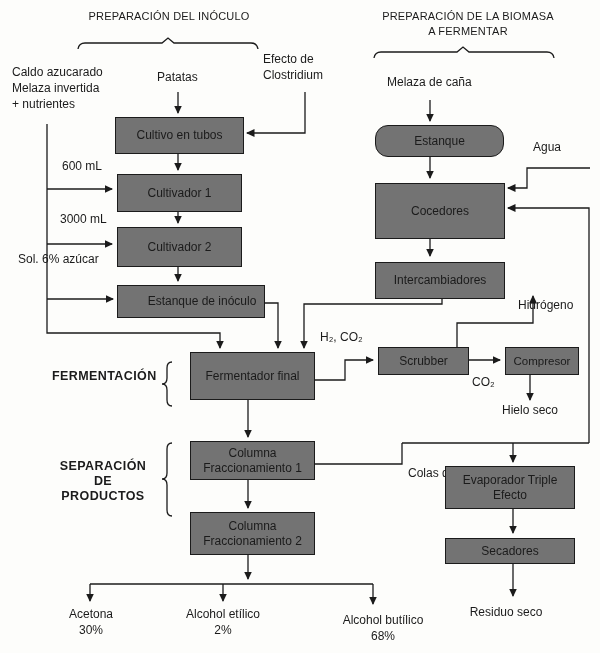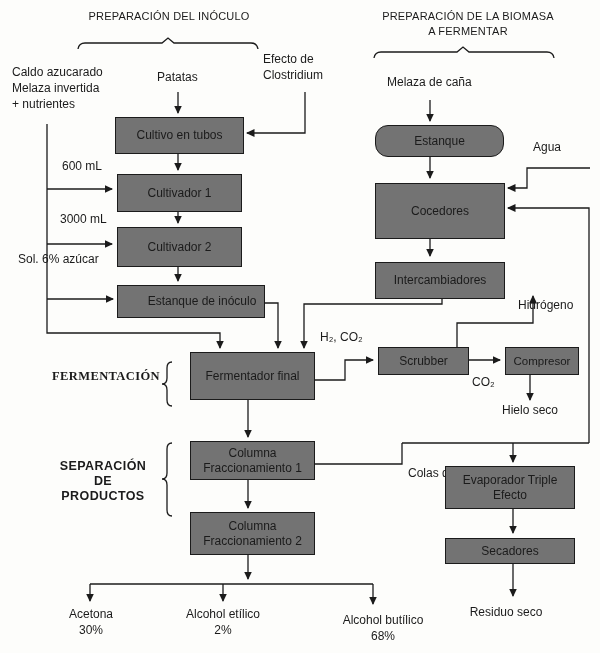--- a/index.html
+++ b/index.html
@@ -74,21 +74,21 @@
     <path marker-end="url(#ah)" d="M513,508 V533"></path>
     <path marker-end="url(#ah)" d="M513,563 V596"></path>
   </svg>
 
   <div class="hdr" style="left:169px;top:9px;">PREPARACIÓN DEL INÓCULO</div>
   <div class="hdr" style="left:468px;top:9px;">
     <span class="line-el">PREPARACIÓN DE LA BIOMASA</span>
     <span class="line-el">A FERMENTAR</span>
   </div>
 
-  <div class="section-lbl" style="left:52px;top:369px;font-family:Liberation Serif, serif;">FERMENTACIÓN</div>
+  <div class="section-lbl" style="left:52px;top:369px;">FERMENTACIÓN</div>
   <div class="section-lbl center" style="left:103px;top:459px;">
     <span class="line-el">SEPARACIÓN</span>
     <span class="line-el">DE</span>
     <span class="line-el">PRODUCTOS</span>
   </div>
 
   <div class="lbl" style="left:12px;top:64px;">
     <span class="line-el">Caldo azucarado</span>
     <span class="line-el">Melaza invertida</span>
     <span class="line-el">+ nutrientes</span>

